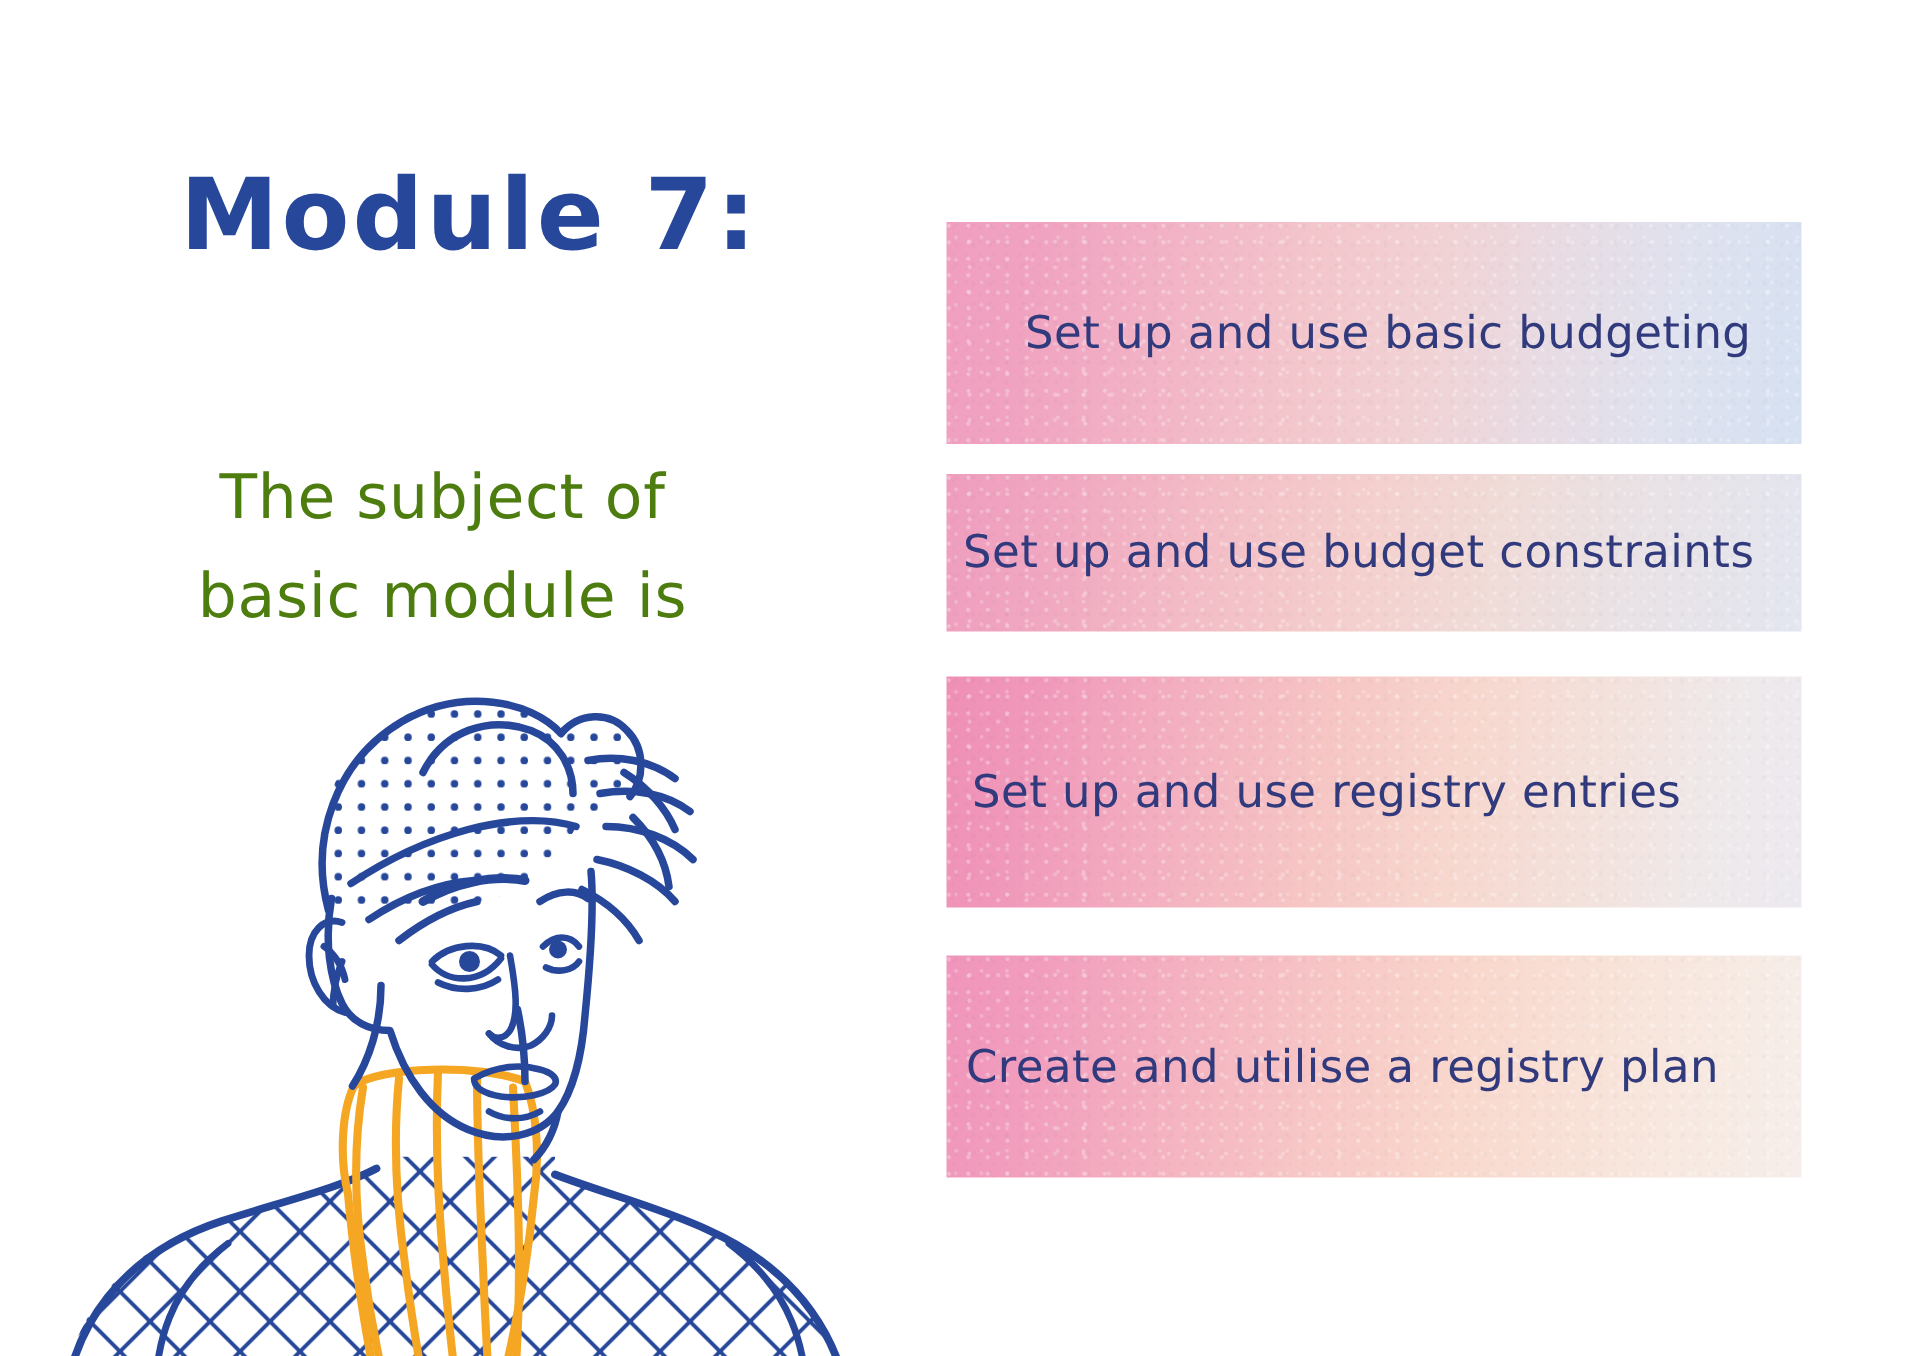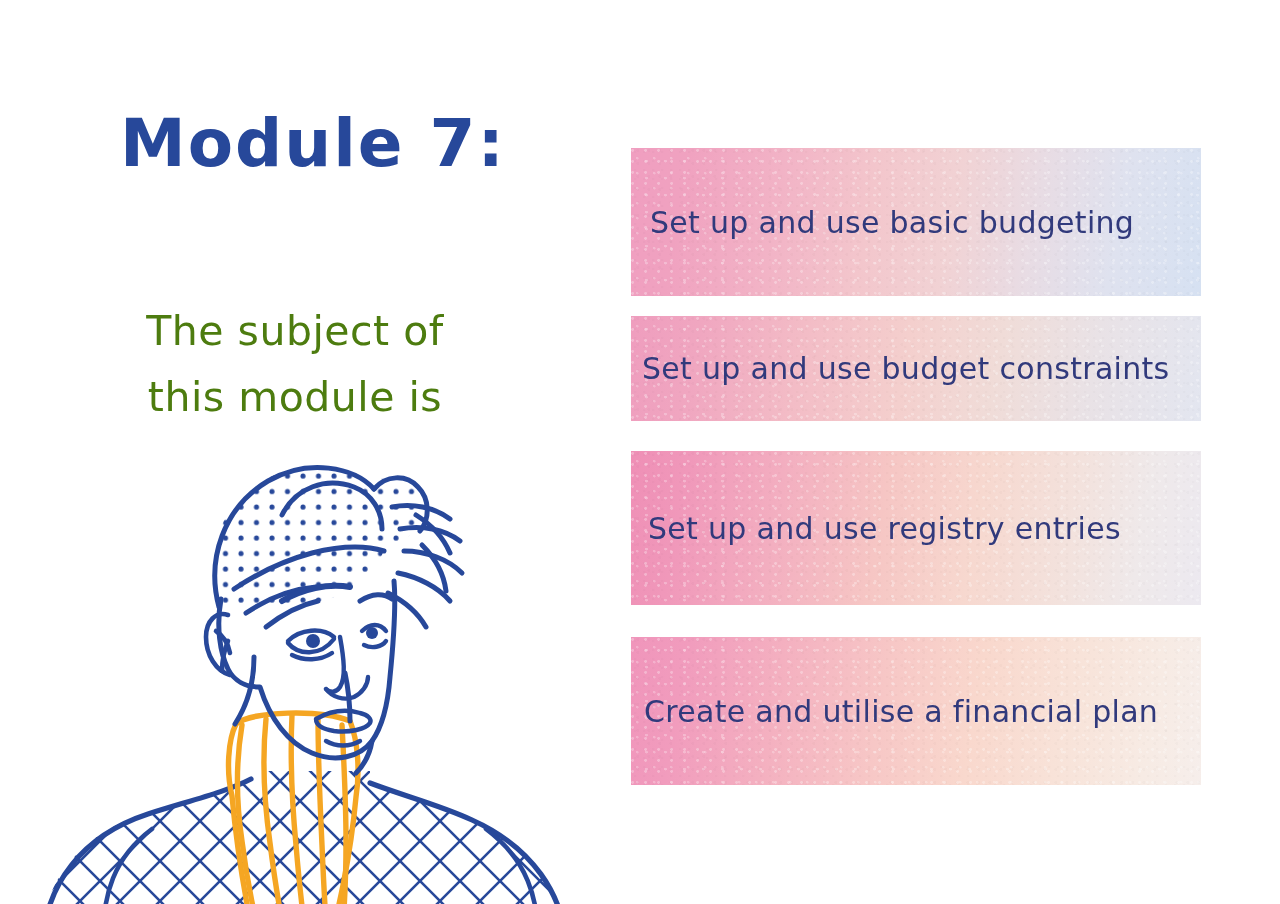--- a/index.html
+++ b/index.html
@@ -107,21 +107,21 @@
     font-weight: 400;
     font-size: 30px;
     color: #313a7c;
     letter-spacing: 0.3px;
     white-space: nowrap;
   }
 
   
   #band-1 { top: 148px;  height: 148px; background: linear-gradient(100deg,
               #f09ec0 0%, #f0a2c0 10%, #f2b3c6 26%, #f3c6cc 42%,
-              #f1d2d4 56%, #e8dce4 70%, #dfe2ef 84%, #d6e1f2 100%); }
+              #f1d2d4 56%, #e8dce4 70%, #dfe2ef 84%, #d6e1f2 100%); justify-content: center; }
   #band-1 .band-label { padding-left: 19px; }
 
   #band-2 { top: 316px;  height: 105px; background: linear-gradient(100deg,
               #ef9dbe 0%, #f0a6c0 12%, #f3bcc6 30%, #f4cfcd 48%,
               #f0dcd8 64%, #e9e2e6 80%, #e3e6f0 100%); }
   #band-2 .band-label { padding-left: 11px; }
 
   #band-3 { top: 451px;  height: 154px; background: linear-gradient(100deg,
               #ef8fb6 0%, #f098ba 10%, #f3aec0 26%, #f6c6c4 44%,
               #f7d8cf 60%, #f3e2dd 76%, #efe9ea 88%, #ece9f0 100%); }
@@ -136,21 +136,21 @@
 <body>
 
 <div id="slide">
 
   <div class="left-col">
 
     <div class="module-title">Module  7:</div>
 
     <div class="subject-text">
       <div>The  subject of</div>
-      <div>this module  is</div>
+      <div>basic module  is</div>
     </div>
 
     <div class="illustration">
       <svg viewBox="0 0 580 509" xmlns="http://www.w3.org/2000/svg">
         <defs>
 
           <pattern id="hairDots" width="15.5" height="15.5" patternUnits="userSpaceOnUse">
             <circle cx="4" cy="4" r="2.5" fill="#27489a"></circle>
           </pattern>
 
@@ -301,17 +301,17 @@
       <div class="band-label">Set  up and  use budget  constraints</div>
     </div>
 
     <div class="band" id="band-3">
       <div class="band-texture"></div>
       <div class="band-label">Set  up  and use  registry entries</div>
     </div>
 
     <div class="band" id="band-4">
       <div class="band-texture"></div>
-      <div class="band-label">Create  and utilise  a financial  plan</div>
+      <div class="band-label">Create  and utilise  a registry  plan</div>
     </div>
 
   </div>
 </div>
 
 </body></html>

